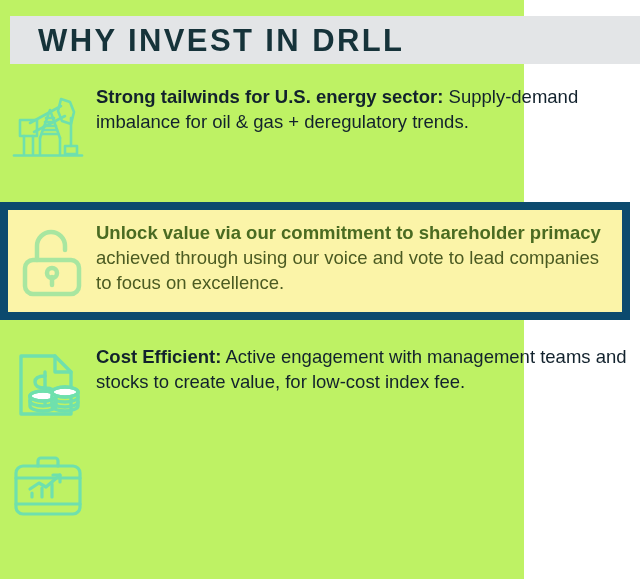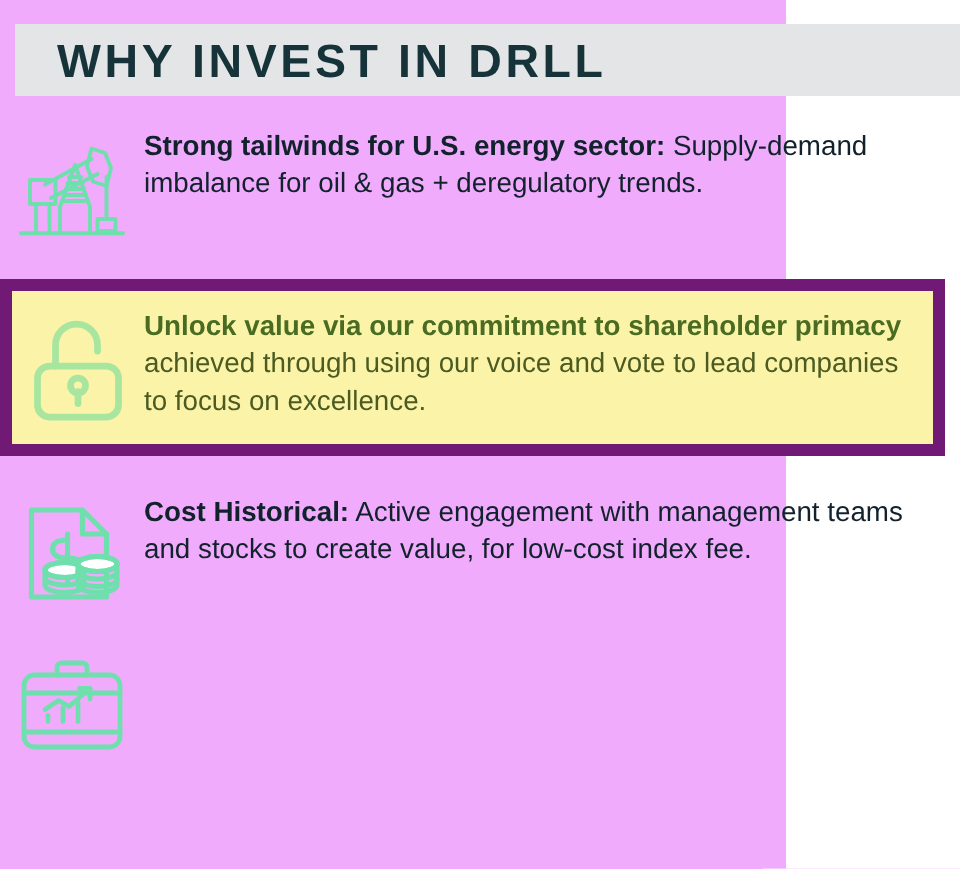--- a/index.html
+++ b/index.html
@@ -12,21 +12,21 @@
     height: 579px;
     font-family: "Liberation Sans", sans-serif;
     -webkit-font-smoothing: antialiased;
     overflow: hidden;
   }
 
   .page {
     position: relative;
     width: 524px;
     height: 579px;
-    background: #f0abfc;
+    background: #bef264;
   }
 
   
   .header-bar {
     position: absolute;
     left: 10px;
     top: 16px;
     width: 630px;
     height: 48px;
     background: #e3e5e7;
@@ -56,22 +56,22 @@
     display: flex;
     align-items: flex-start;
     box-sizing: border-box;
   }
 
   .row-plain {
     padding: 6px 0 6px 0;
   }
 
   .row-highlight {
-    margin: 4px 10px 10px 0;
-    border: 8px solid #701a75;
+    margin: 20px 10px 10px 0;
+    border: 8px solid #0c4a6e;
     background: #fbf4a8;
     padding: 10px 12px 12px 0;
   }
 
   .icon-cell {
     flex: 0 0 auto;
     width: 96px;
     display: flex;
     justify-content: center;
     align-items: flex-start;
@@ -200,21 +200,21 @@
               <ellipse cx="52" cy="42" rx="13" ry="5"></ellipse>
             </g>
             <ellipse cx="52" cy="42" rx="13" ry="5"></ellipse>
             <path d="M39 42 L39 56 a13 5 0 0 0 26 0 L65 42"></path>
             <path d="M39 47 a13 5 0 0 0 26 0"></path>
             <path d="M39 52 a13 5 0 0 0 26 0"></path>
           </svg>
         </span>
       </div>
       <div class="text-cell">
-        <b>Cost Historical:</b><span> Active engagement with management teams and stocks to create value, for low-cost index fee.</span>
+        <b>Cost Efficient:</b><span> Active engagement with management teams and stocks to create value, for low-cost index fee.</span>
       </div>
     </div>
 
     <div class="spacer-3"></div>
 
     <div class="row row-plain">
       <div class="icon-cell">
         <span class="icon">
           <svg width="76" height="70" viewBox="0 0 76 70" fill="none" stroke="#6fe0ad" stroke-width="3.2" stroke-linecap="round" stroke-linejoin="round">
 

